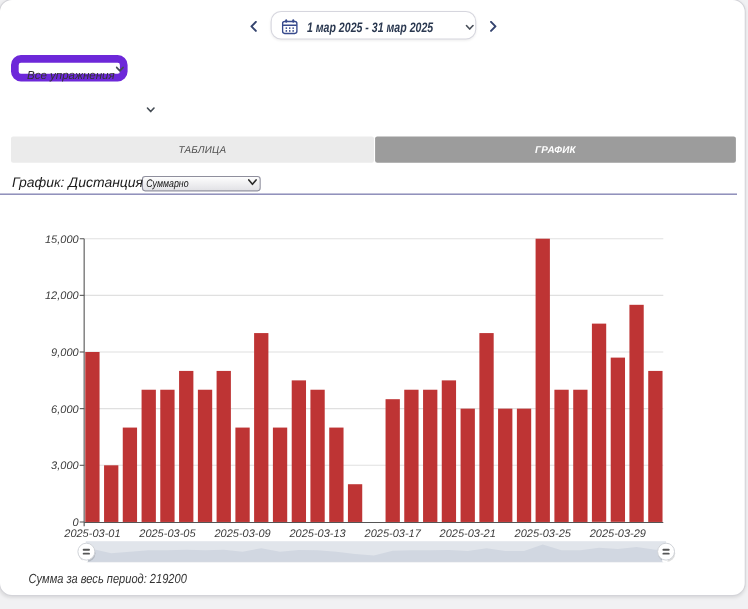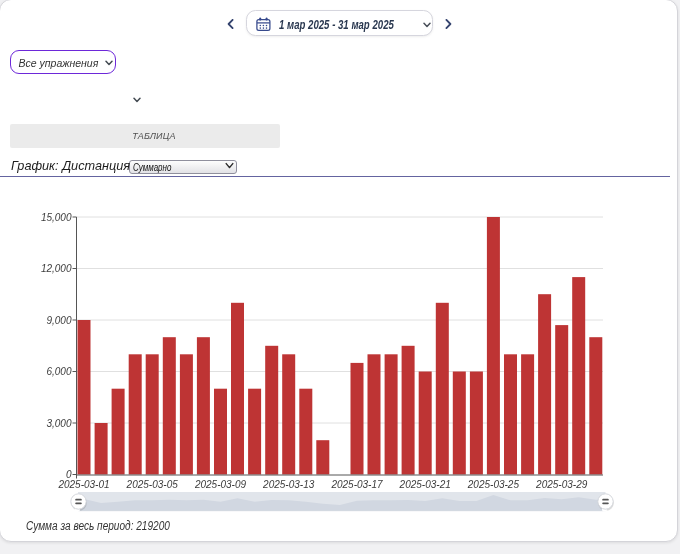--- a/index.html
+++ b/index.html
@@ -18,30 +18,30 @@
 #datebox {
   left:246px; top:10px; width:187px; height:26px;
   background:#fff; border:1px solid #d6d6de; border-radius:9.5px;
   box-shadow:0 1px 2.5px rgba(0,0,0,0.07);
 }
 #datetext { left:279px; top:17.5px; font-size:12.5px; font-weight:bold; color:#2a3850; white-space:nowrap; transform:scaleX(0.77); transform-origin:0 0; }
 #cal { left:256px; top:17px; }
 #datechev { left:423.4px; top:21.6px; }
 
 .dd {
-  background:#fff; border:1px solid #6d28d9; border-radius:11px;
+  background:#fff; border:7px solid #6d28d9; border-radius:11px;
   color:#333;
 }
 #dd1 { left:10px; top:50px; width:106px; height:24px; border-radius:9px; }
 #dd1 span { position:absolute; left:7.5px; top:5.5px; font-size:10.5px; white-space:nowrap; }
 #dd2 { left:10px; top:85.5px; width:132px; height:27px; border-radius:13px; }
 #dd2 span { position:absolute; left:7px; top:7px; font-size:11px; transform:scaleX(0.96); transform-origin:0 0; white-space:nowrap; }
 .ddchev { position:absolute; }
 
-#tabL { left:10px; top:123.5px; width:270px; padding-left:18px; height:24px; background:#ebebeb; border-radius:2px;
+#tabL { left:10px; top:123.5px; width:330px; padding-left:18px; height:24px; background:#ebebeb; border-radius:2px;
   text-align:center; line-height:24px; font-size:9px; color:#4f4f4f; letter-spacing:0.2px; }
 #tabR { left:341px; top:123.5px; width:328px; height:24px; background:#9c9c9c; border-radius:2px;
   text-align:center; line-height:24px; font-size:9px; color:#fff; font-weight:bold; letter-spacing:0.2px; }
 
 #gtitle { left:11px; top:158.8px; font-size:12.7px; color:#1c1c1c; white-space:nowrap; }
 #gsel { left:128.5px; top:159.5px; width:108px; height:14px; background:linear-gradient(#fdfdfd,#e2e2e6);
   border:1px solid #8f8f9d; border-radius:3px; }
 #gsel span { position:absolute; left:3px; top:1.5px; font-size:10px; color:#111; transform:scaleX(0.8); transform-origin:0 0; white-space:nowrap; }
 #hr1 { left:0; top:176px; width:670px; height:1.3px; background:#6464a0; }
 
@@ -84,20 +84,21 @@
       <span>Все упражнения</span>
     </div>
   <svg class="abs ddchev" style="left:104.6px; top:59.6px;" width="8" height="6" viewBox="0 0 8 6">
     <path d="M1 1.2 L4 4.4 L7 1.2" fill="none" stroke="#454c54" stroke-width="1.5" stroke-linecap="round" stroke-linejoin="round"></path>
   </svg>
   <svg class="abs ddchev" style="left:132.6px; top:97.4px;" width="8" height="6" viewBox="0 0 8 6">
     <path d="M1 1.2 L4 4.4 L7 1.2" fill="none" stroke="#454c54" stroke-width="1.5" stroke-linecap="round" stroke-linejoin="round"></path>
   </svg>
 
   <div class="abs" id="tabL">ТАБЛИЦА</div>
+  <div class="abs" id="tabR">ГРАФИК</div>
 
   <div class="abs" id="gsel">
       <span>Суммарно</span>
     </div>
   <div class="abs" id="gtitle">График: Дистанция</div>
   <svg class="abs" style="left:225px; top:161.5px;" width="9" height="8" viewBox="0 0 9 8">
     <path d="M1.2 1.6 L4.5 5.6 L7.8 1.6" fill="none" stroke="#2a2a2a" stroke-width="1.45" stroke-linecap="round" stroke-linejoin="round"></path>
   </svg>
   <div class="abs" id="hr1"></div>
 

